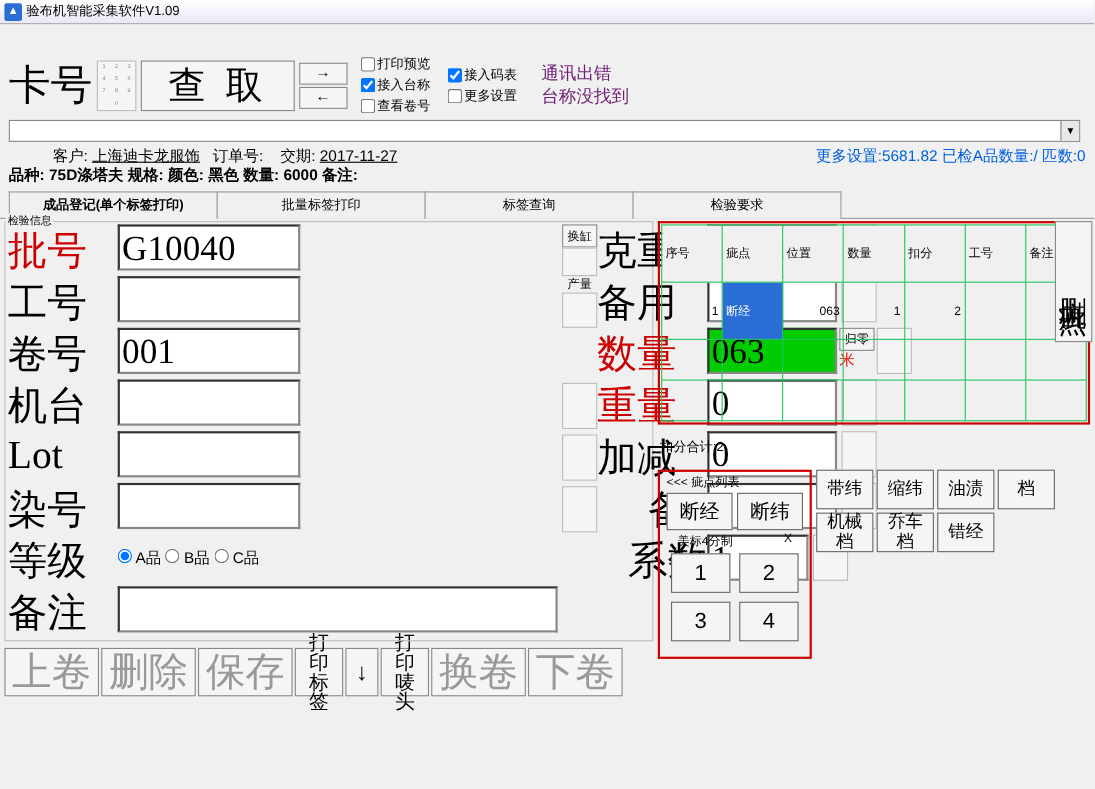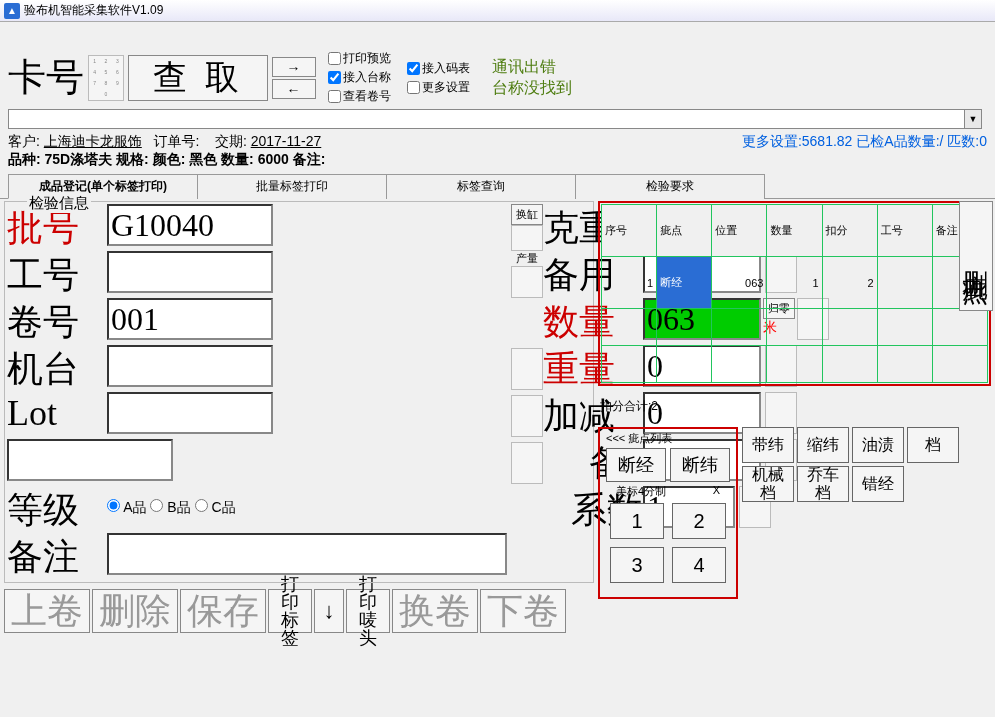--- a/index.html
+++ b/index.html
@@ -14,42 +14,42 @@
 .card-input { width: 268px; }
 .keypad { width: 36px; height: 46px; border: 1px solid #bbb; background: #f5f5f5; display: grid; grid-template-columns: repeat(3,1fr); grid-template-rows: repeat(4,1fr); font-size: 5px; color: #888; }
 .keypad span { display:flex; align-items:center; justify-content:center; }
 .btn { border: 1px solid #888; background: #f5f5f5; cursor: pointer; font-family: SimSun; display: inline-flex; align-items: center; justify-content: center; }
 .query-btn { width: 140px; height: 46px; font-size: 34px; letter-spacing: 18px; padding-left: 14px; }
 .arrow-btn { width: 44px; height: 20px; font-size: 14px; letter-spacing: 1px; }
 .arrows { display: flex; flex-direction: column; gap: 2px; }
 .cb-group { display: flex; flex-direction: column; gap: 2px; font-size: 12px; margin-left: 8px; }
 .cb-group label { display: flex; align-items: center; gap: 2px; }
 .cb2 { margin-left: 12px; }
-.red-text { color: #4d7c0f; font-size: 16px; font-weight: normal; }
+.red-text { color: #701a75; font-size: 16px; font-weight: normal; }
 .status { margin-left: 18px; display: flex; flex-direction: column; }
 
 .combo-row { padding: 0 8px; }
 .combo { width: 974px; height: 20px; border: 1px solid #888; background: #fff; display: flex; }
 .combo-arrow { width: 17px; background: #e8e8e8; border-left: 1px solid #888; text-align: center; font-size: 9px; line-height: 18px; margin-left: auto; }
 
-.info1 { padding: 4px 8px 0 8px; font-size: 14px; display: flex; justify-content: space-between; }
+.info1 { padding: 4px 8px 0 8px; font-size: 14px; display: flex; justify-content: space-between; margin-left: 40px; }
 .info1 .blue { color: #0060e0; }
 .info2 { padding: 0 8px 4px 8px; font-size: 14px; font-weight: bold; }
 
 .tabs { display: flex; padding: 0 8px; border-bottom: 1px solid #999; }
 .tab { border: 1px solid #999; border-bottom: none; padding: 3px 12px; background: #f0f0f0; font-size: 12px; position: relative; top: 1px; margin-right: -1px; cursor: pointer; }
 .tab.active { background: #f0f0f0; font-weight: bold; border-bottom: 1px solid #f0f0f0; }
 .tab { width: 190px; text-align: center; }
 
 .content { display: flex; padding: 2px 4px; gap: 4px; }
 .left-panel { width: 590px; }
 .right-panel { flex: 1; position: relative; }
 
 .fieldset { border: 1px solid #bbb; padding: 2px; position: relative; }
-.fieldset-label { position: absolute; top: -8px; left: 22px; background: #f0f0f0; padding: 0 2px; font-size: 15px; }
+.fieldset-label { position: absolute; top: -8px; left: 0; background: #f0f0f0; padding: 0 2px; font-size: 10px; }
 .form-row { display: flex; align-items: flex-start; height: 47px; }
 .flabel { font-size: 36px; font-family: SimSun; width: 100px; white-space: nowrap; }
 .flabel.red { color: #c00; }
 .finput { border: 2px inset #888; background: #fff; height: 42px; font-size: 32px; font-family: SimSun; padding: 0 2px; }
 .finput.green { background: #0c0; color: #000; }
 .w1 { width: 166px; }
 .w2 { width: 118px; }
 .w3 { width: 92px; }
 
 .tiny-btn { border: 1px solid #888; background: #f5f5f5; font-size: 11px; padding: 2px 4px; width: 32px; text-align: center; }
@@ -199,20 +199,21 @@
               </div>
             <div class="form-row">
                 <span class="flabel">机台</span>
                 <input class="finput w1" style="">
               </div>
             <div class="form-row">
                 <span class="flabel">Lot</span>
                 <input class="finput w1" style="">
               </div>
             <div class="form-row">
+                <span class="flabel">染号</span>
                 <input class="finput w1" style="">
               </div>
             <div class="form-row">
                 <span class="flabel">等级</span>
               <div class="radios">
                 <label><input type="radio" name="g" checked="" style=""> <span>A品</span></label>
                 <label><input type="radio" name="g" style=""> <span>B品</span></label>
                 <label><input type="radio" name="g" style=""> <span>C品</span></label>
               </div>
             </div>

